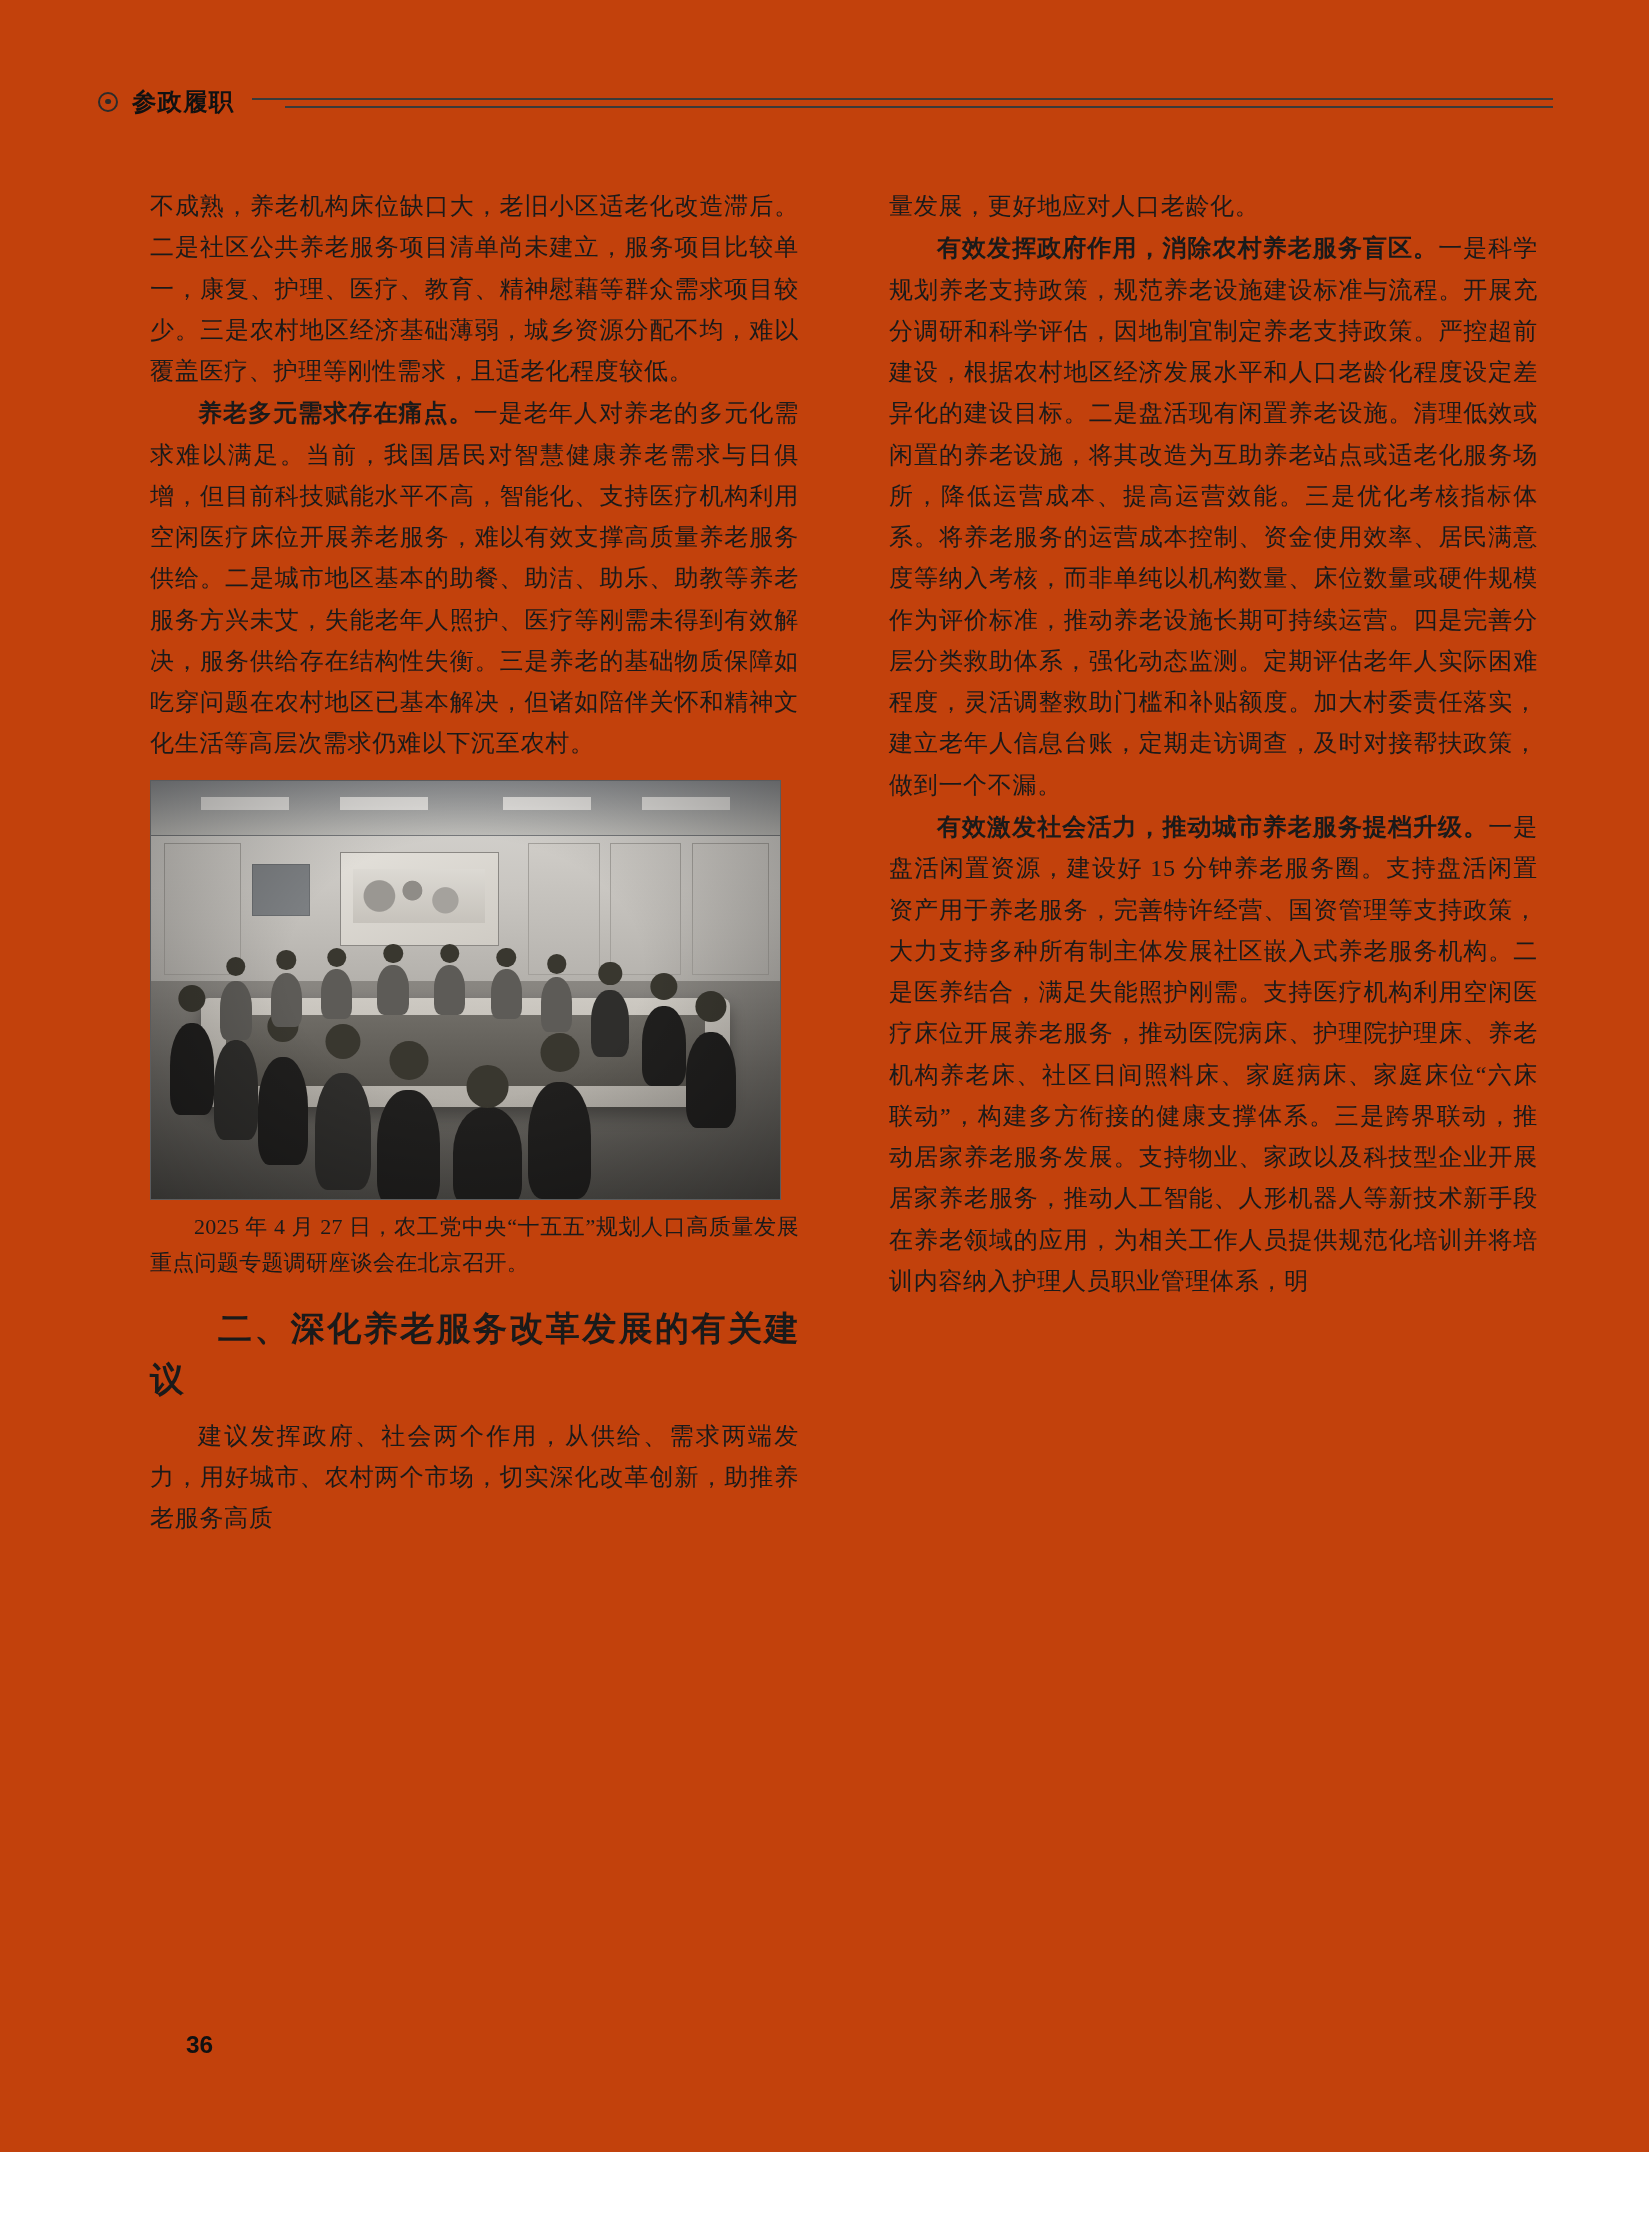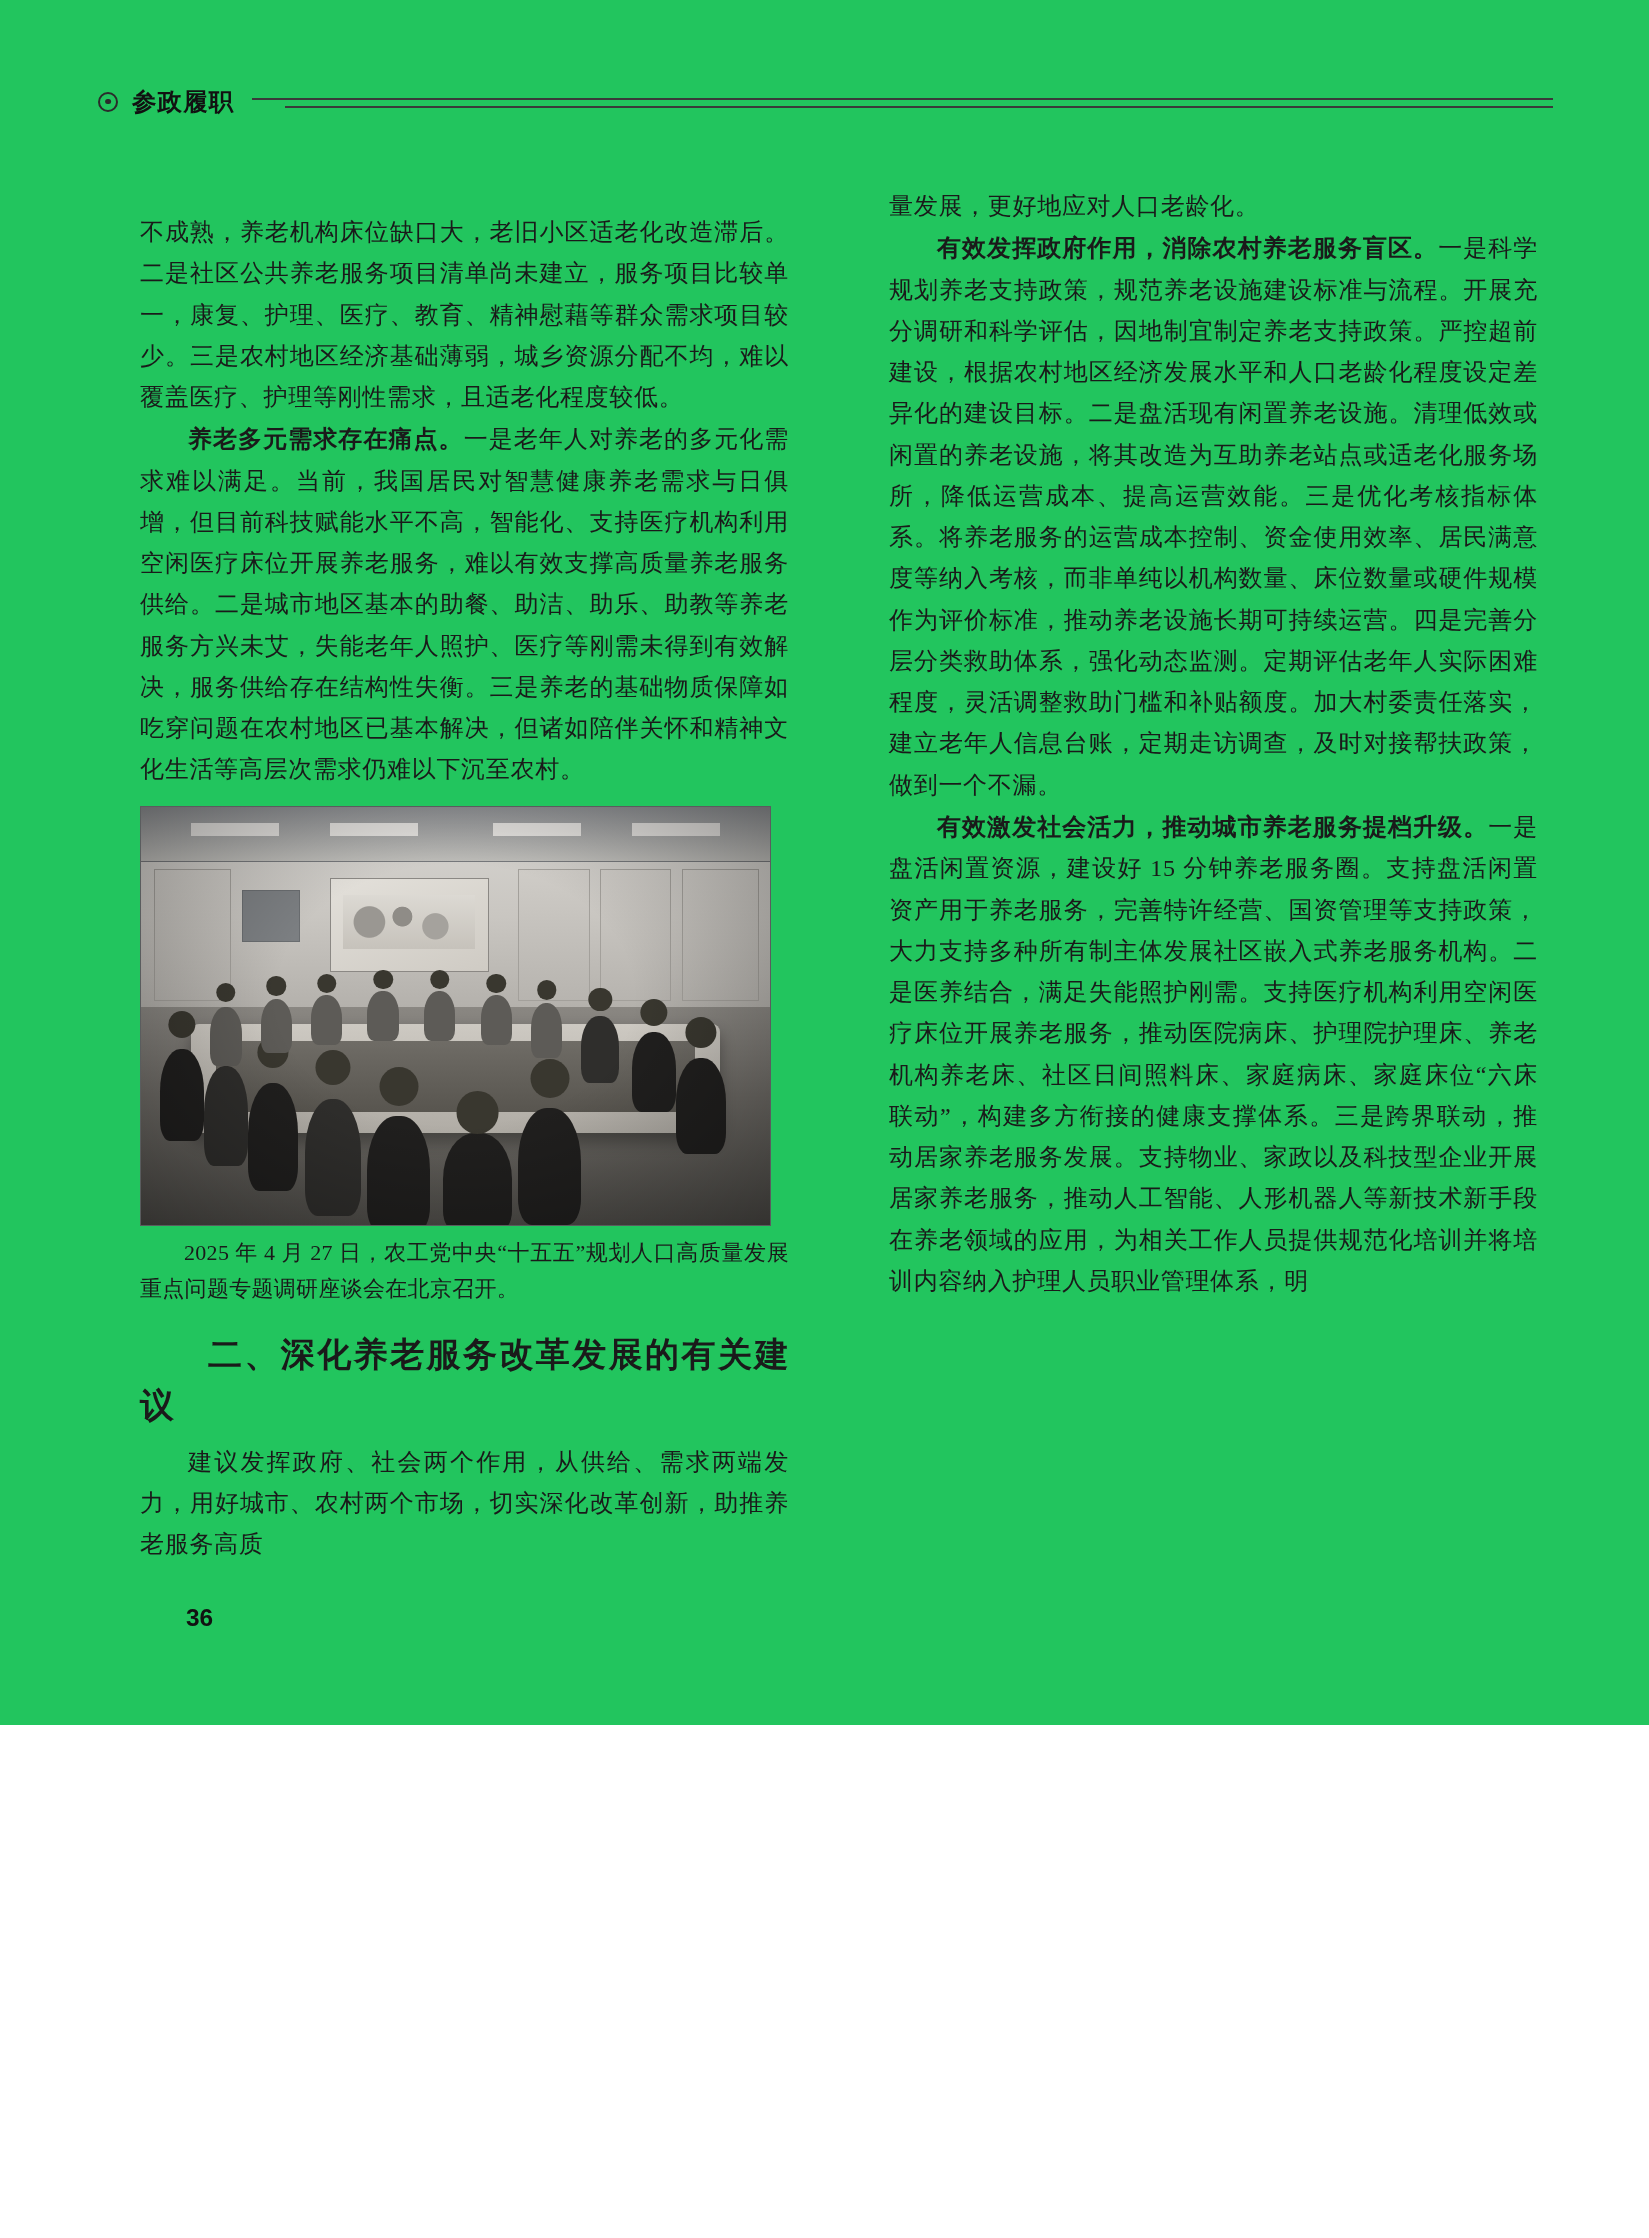--- a/index.html
+++ b/index.html
@@ -7,22 +7,22 @@
     padding: 0;
     background: #ffffff;
   }
   body {
     font-family: "Liberation Serif", "DejaVu Serif", serif;
     color: #1a1a1a;
   }
   .page {
     position: relative;
     width: 1649px;
-    height: 1725px;
-    background: #22c55e;
+    height: 2152px;
+    background: #c2410c;
     box-sizing: border-box;
     overflow: hidden;
   }
 
   
   .header {
     position: absolute;
     left: 98px;
     top: 81px;
     width: 1455px;
@@ -87,21 +87,21 @@
   .col {
     position: absolute;
     top: 186px;
     width: 649px;
     font-size: 24px;
     line-height: 1.72;
     text-align: justify;
     text-justify: inter-ideograph;
     letter-spacing: 0.7px;
   }
-  .col-left  { left: 140px; margin-top: 26px; }
+  .col-left  { left: 150px; }
   .col-right { left: 889px; }
 
   p.para {
     margin: 0 0 0 0;
     text-indent: 2em;
   }
   p.para.cont {
     text-indent: 0;
   }
   .lead {

